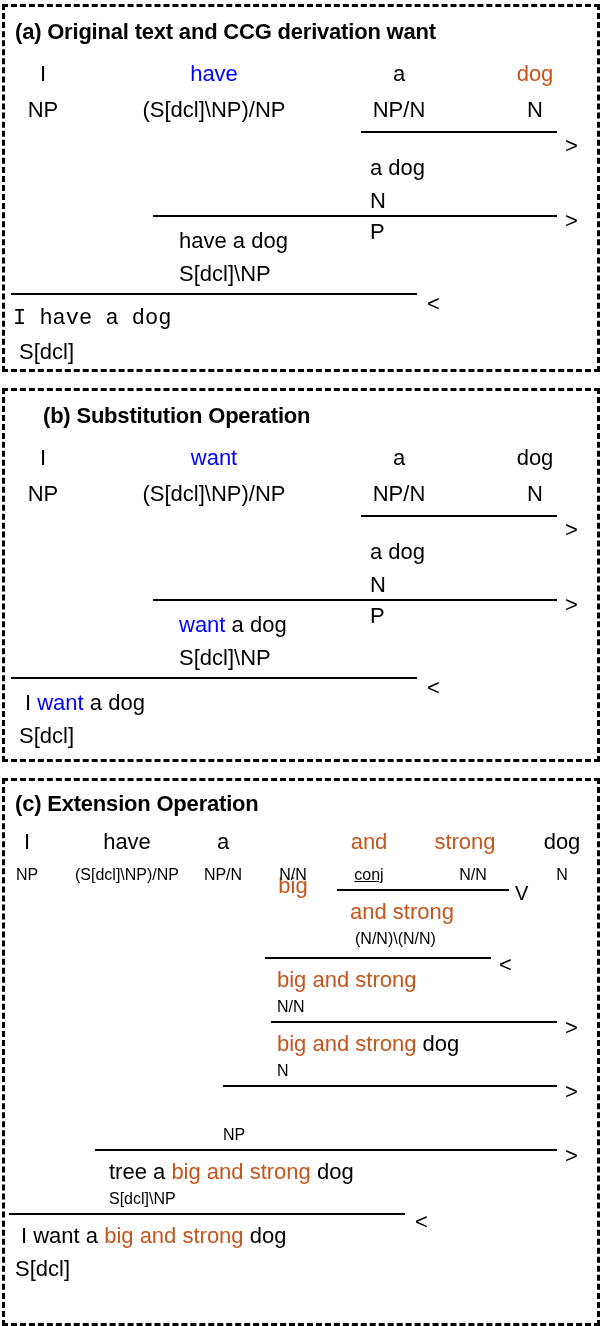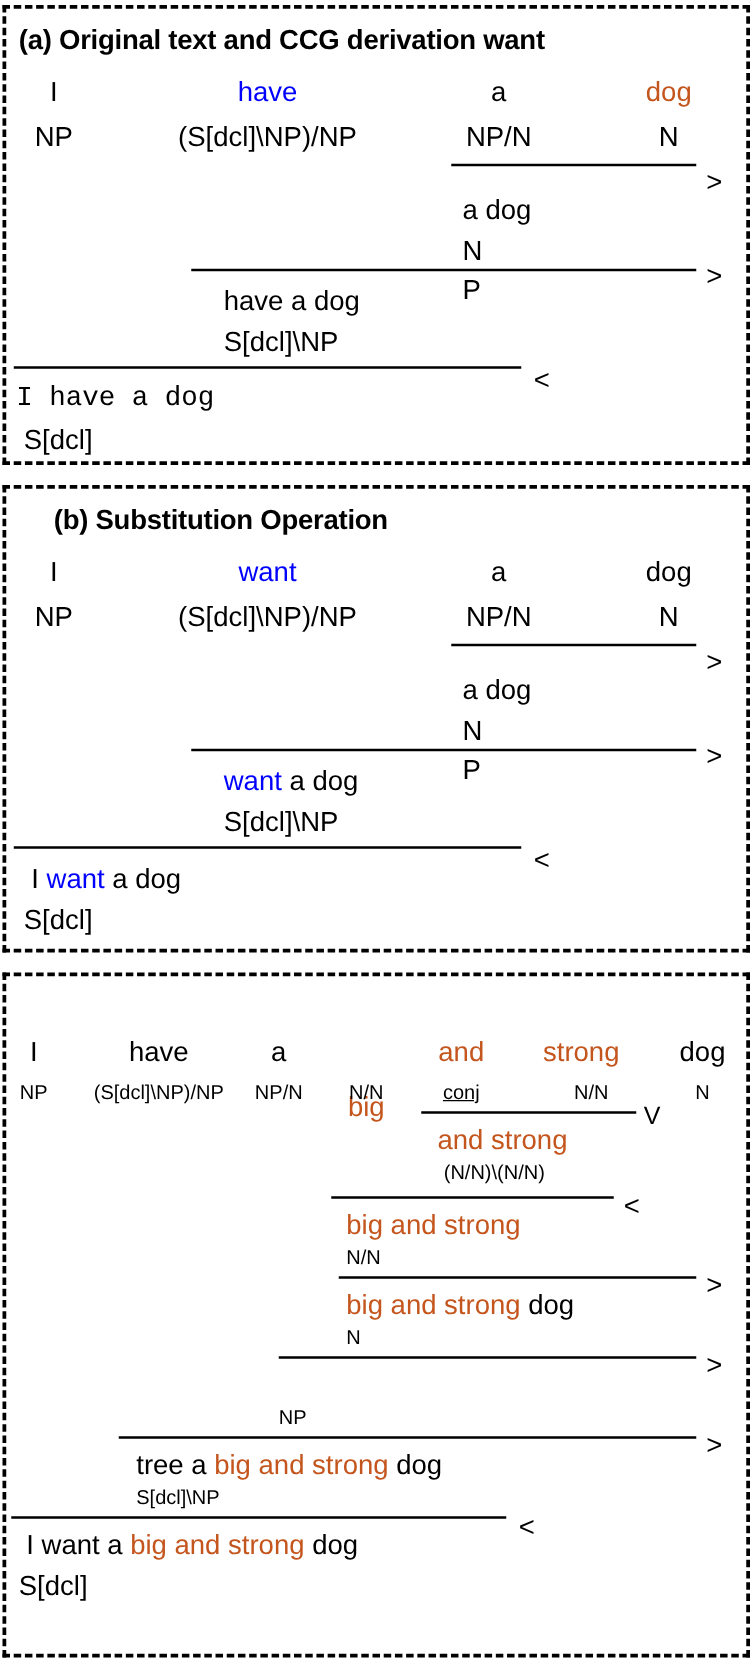--- a/index.html
+++ b/index.html
@@ -135,20 +135,21 @@
     <div class="cat" style="left:174px; top:256px;">S[dcl]\NP</div>
 
     <div class="rule" style="left:6px; top:286px; width:406px;"></div>
     <div class="mark" style="left:422px; top:286px;">&lt;</div>
 
     <div class="cat" style="left:20px; top:301px;"><span class="black">I </span><span class="blue">want</span><span class="black"> a dog</span></div>
     <div class="cat" style="left:14px; top:334px;">S[dcl]</div>
   </div>
 
   <div class="panel" id="panel-c">
+    <div class="panel-title" style="left:10px; top:10px;">(c) Extension Operation</div>
 
     <div class="tok ctr black" style="left:22px; top:50px;">I</div>
     <div class="tok ctr black" style="left:122px; top:50px;">have</div>
     <div class="tok ctr black" style="left:218px; top:50px;">a</div>
     <div class="tok ctr orange" style="left:288px; top:50px;margin-top:44px;">big</div>
     <div class="tok ctr orange" style="left:364px; top:50px;">and</div>
     <div class="tok ctr orange" style="left:460px; top:50px;">strong</div>
     <div class="tok ctr black" style="left:557px; top:50px;">dog</div>
 
     <div class="cat ctr small" style="left:22px; top:86px;">NP</div>

